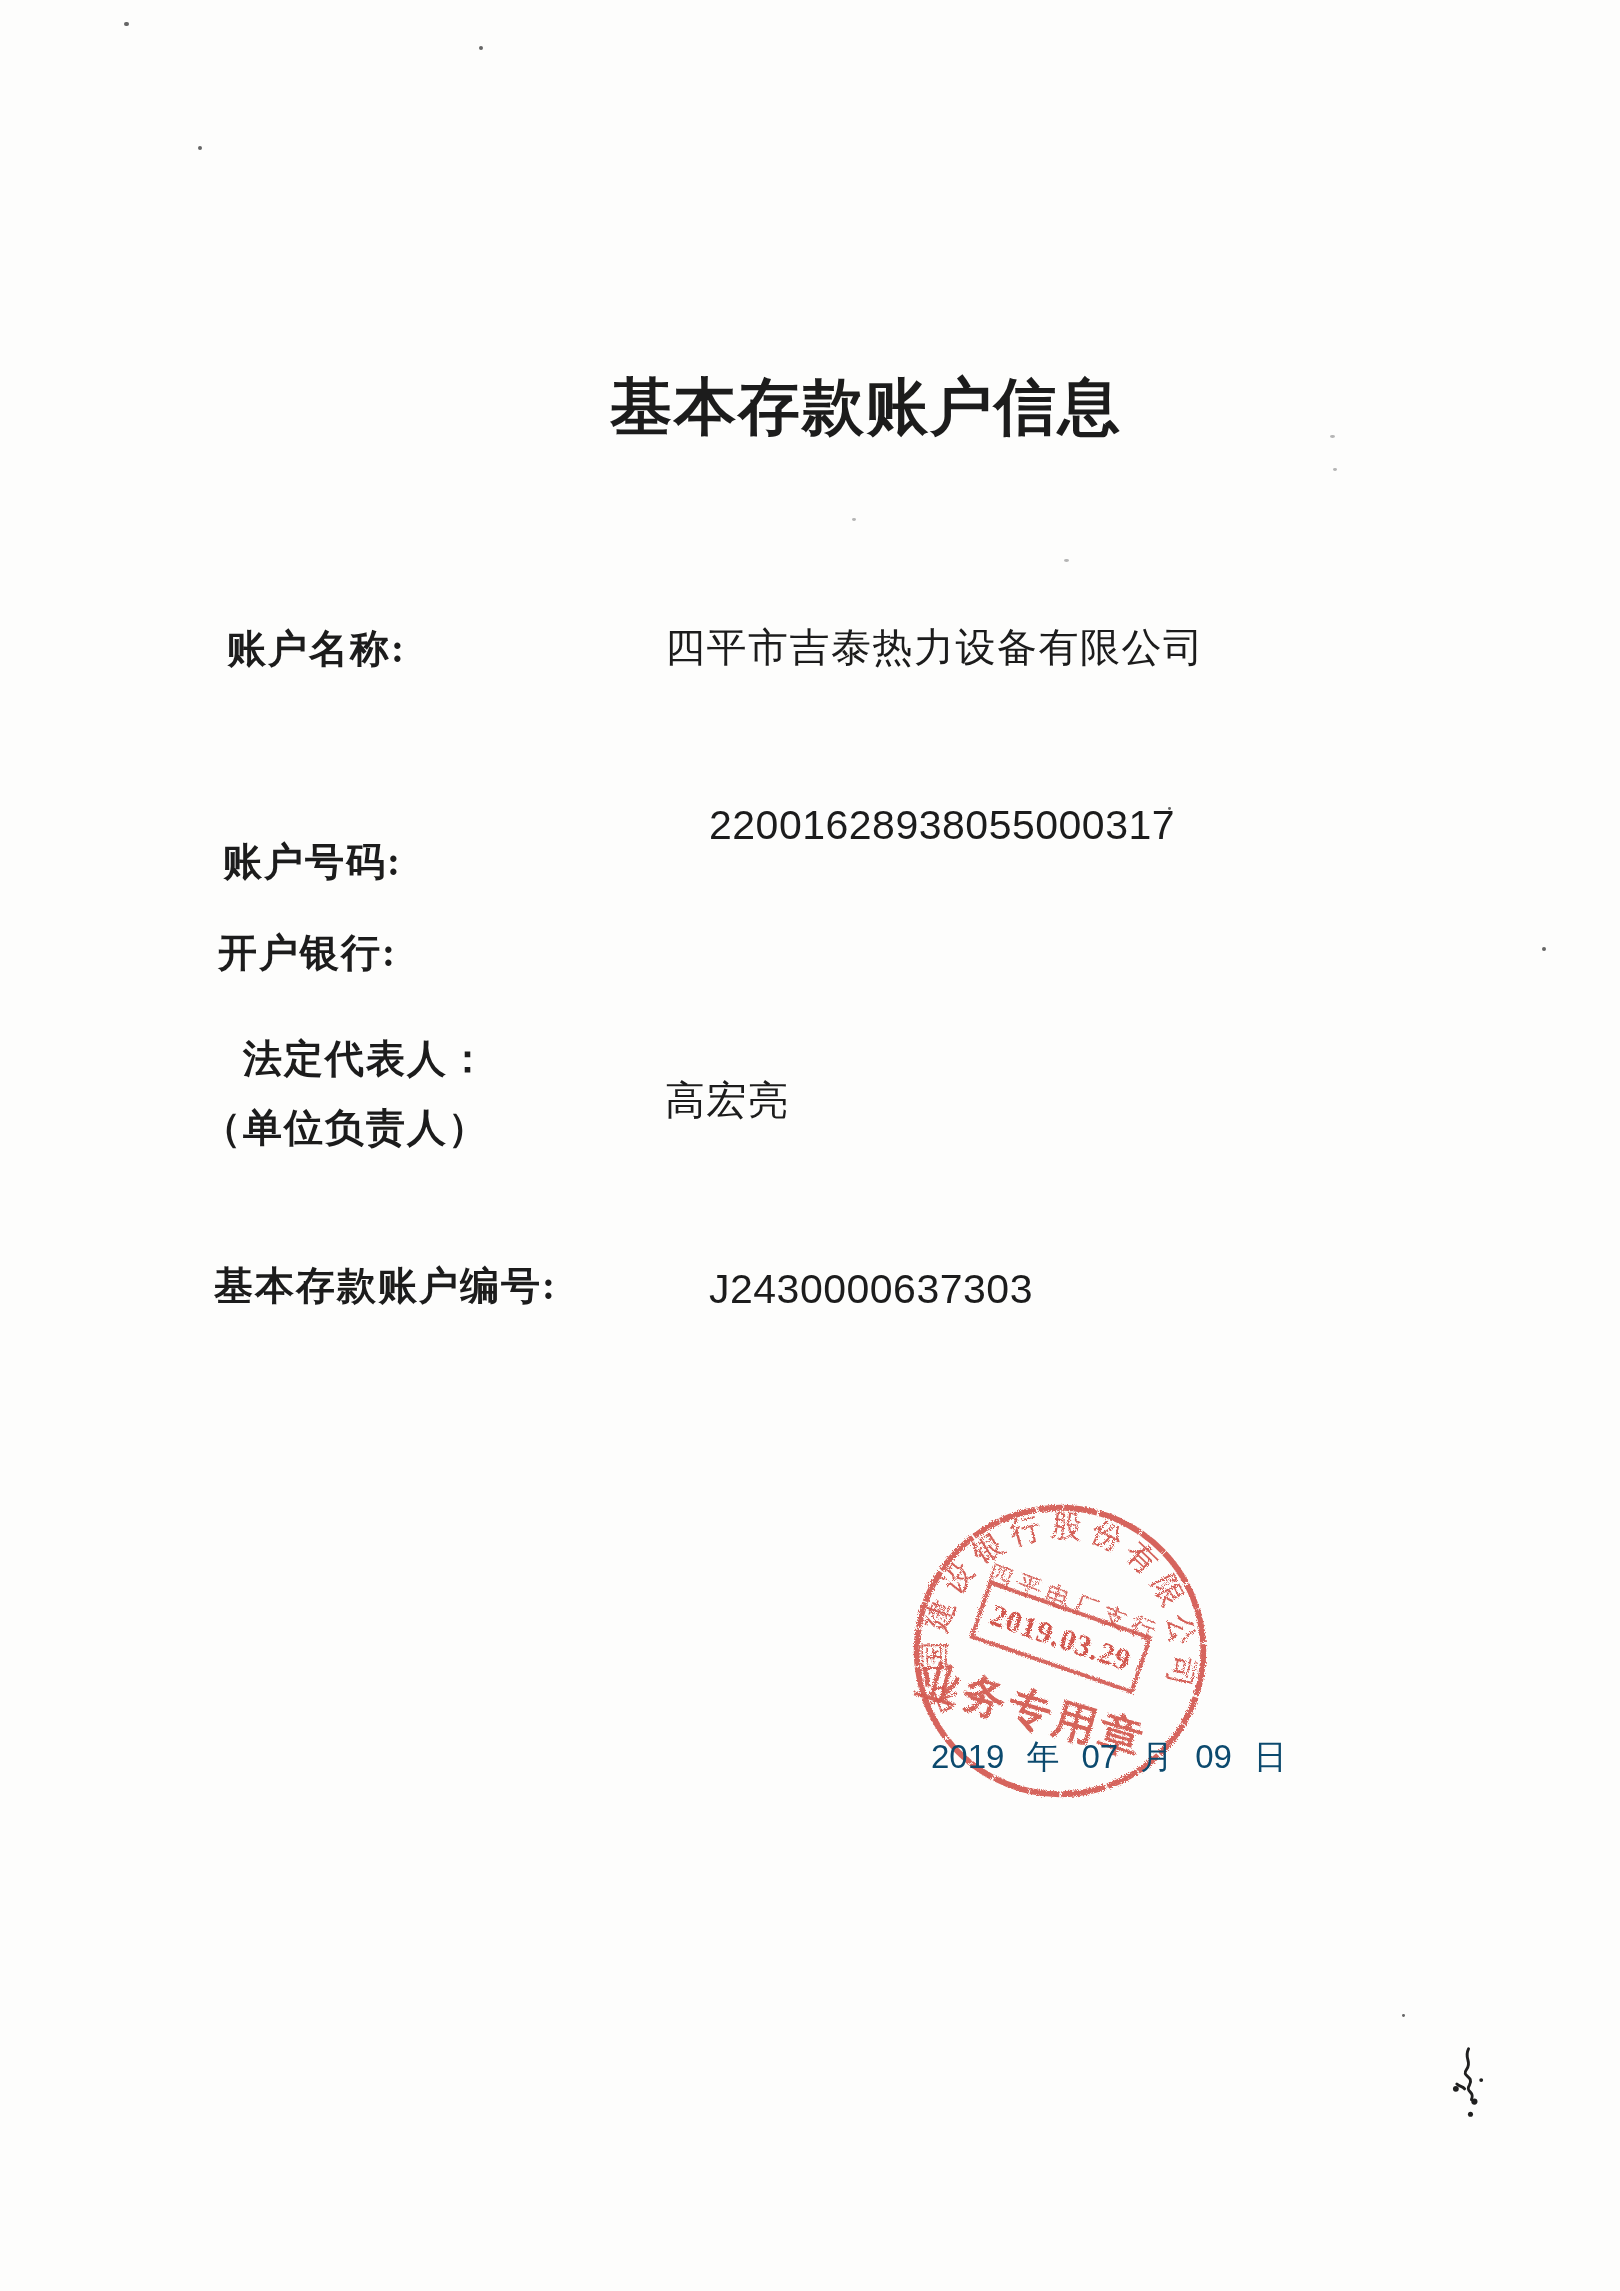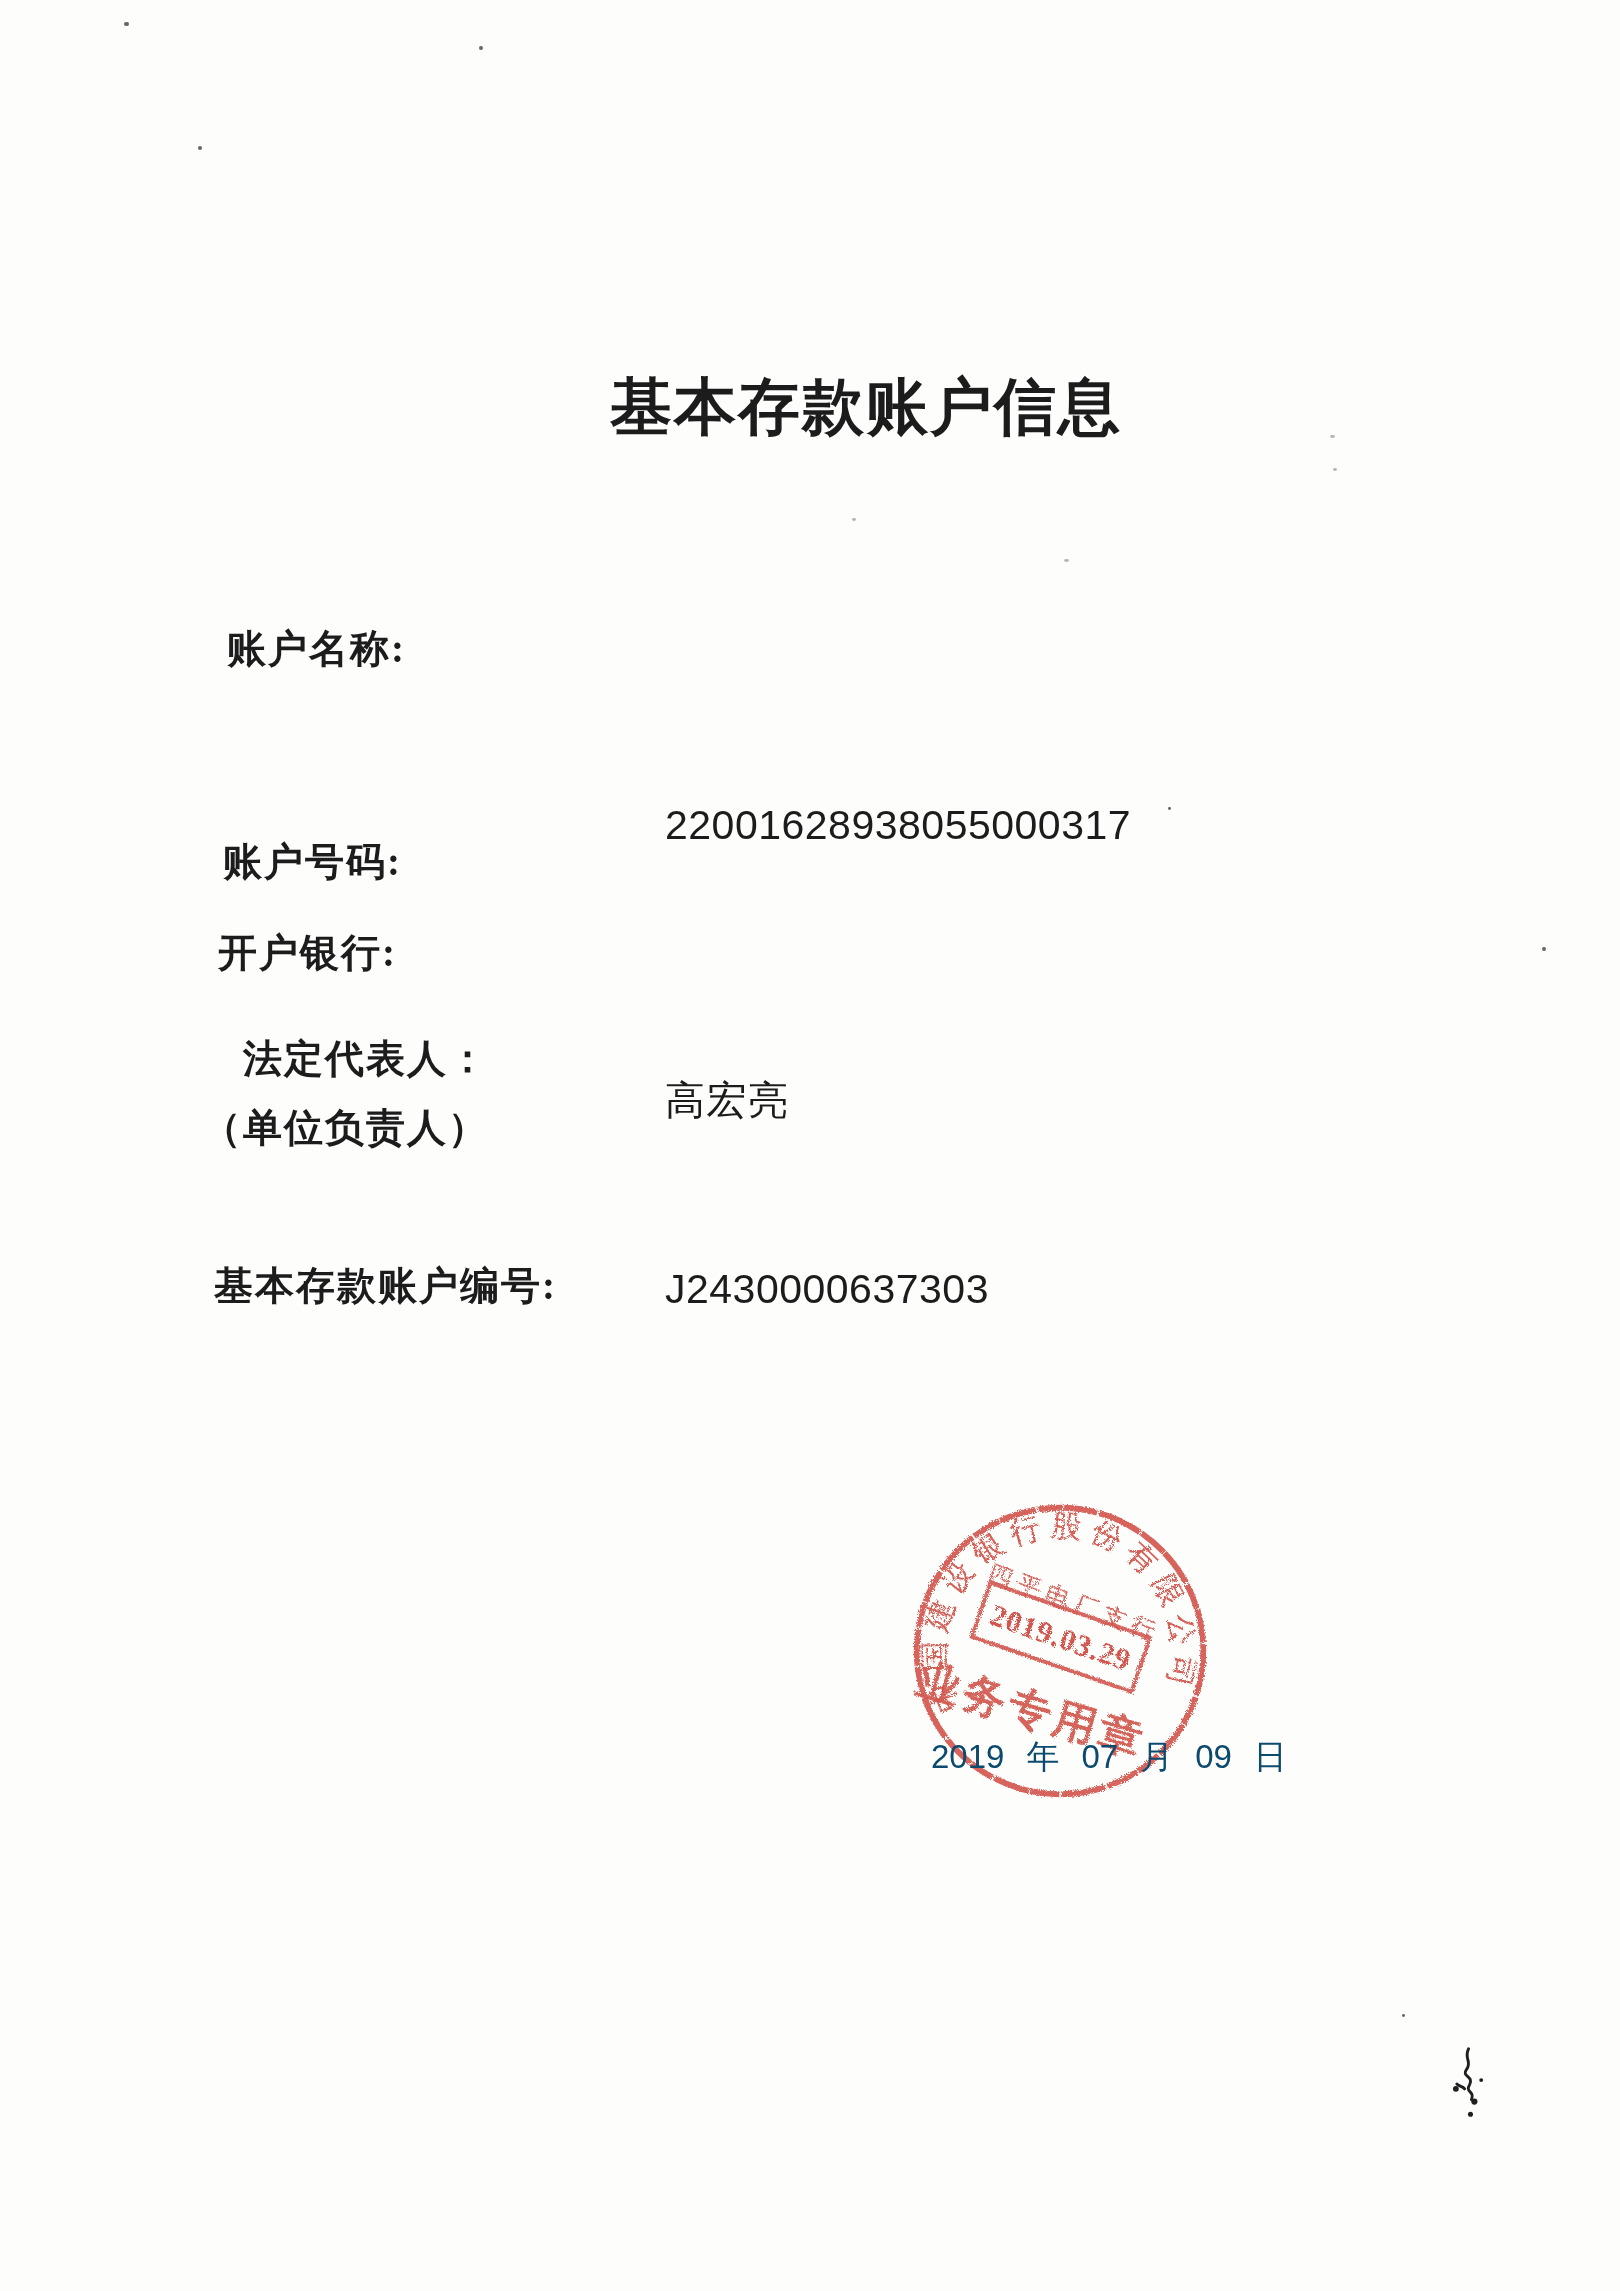--- a/index.html
+++ b/index.html
@@ -24,21 +24,21 @@
     white-space:nowrap;line-height:1.15;
   }
   .val{
     position:absolute;
     font-size:40px;font-weight:400;
     white-space:nowrap;line-height:1.15;
   }
   .cjk{letter-spacing:1.5px;}
   .num{
     font-family:"Liberation Sans","DejaVu Sans",sans-serif;
-    font-size:41px;letter-spacing:0.5px;
+    font-size:41px;letter-spacing:0.5px;margin-left:44px;
   }
   .date-line{
     position:absolute;left:931px;top:1735px;
     display:flex;align-items:baseline;gap:22px;
     font-family:"Liberation Sans","DejaVu Sans",sans-serif;
     font-size:33px;font-weight:400;color:#0c4a6e;
     z-index:3;
   }
   .stamp{
     position:absolute;left:902px;top:1493px;
@@ -59,20 +59,21 @@
   .speck.faint{background:#b5b5b5;}
 </style>
 </head>
 <body>
 
 <div class="page">
 
   <div class="title">基本存款账户信息</div>
 
   <div class="lbl" style="left:227px;top:627px">账户名称:</div>
+  <div class="val cjk" style="left:665px;top:625px">四平市吉泰热力设备有限公司</div>
 
   <div class="lbl" style="left:223px;top:840px">账户号码:</div>
   <div class="val num" style="left:665px;top:802px">22001628938055000317</div>
 
   <div class="lbl" style="left:218px;top:931px">开户银行:</div>
 
   <div class="lbl" style="left:243px;top:1037px">法定代表人：</div>
   <div class="lbl" style="left:202px;top:1106px">（单位负责人）</div>
   <div class="val cjk" style="left:665px;top:1078px">高宏亮</div>
 

